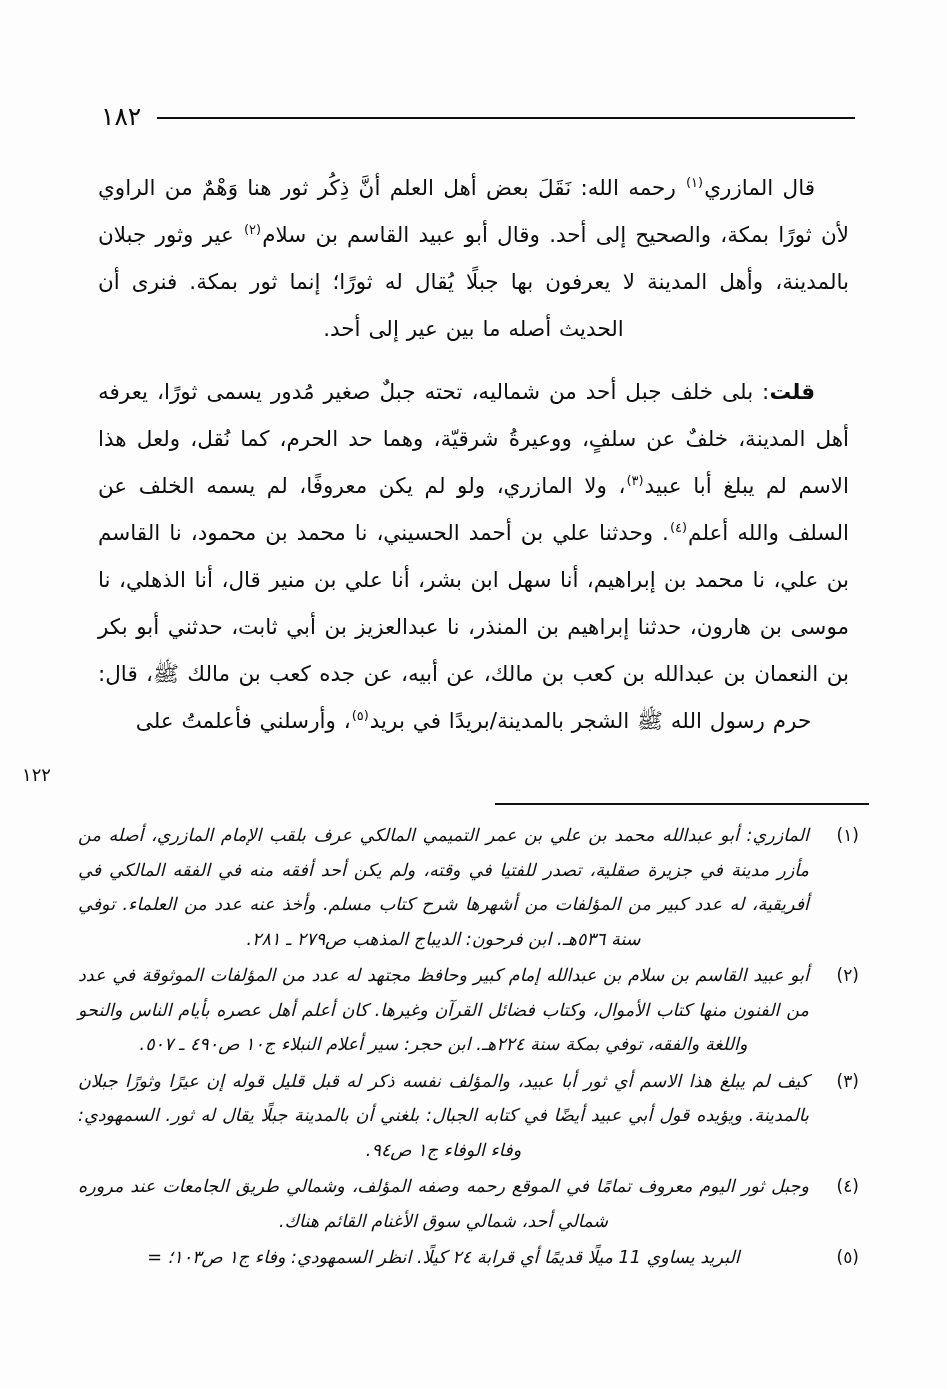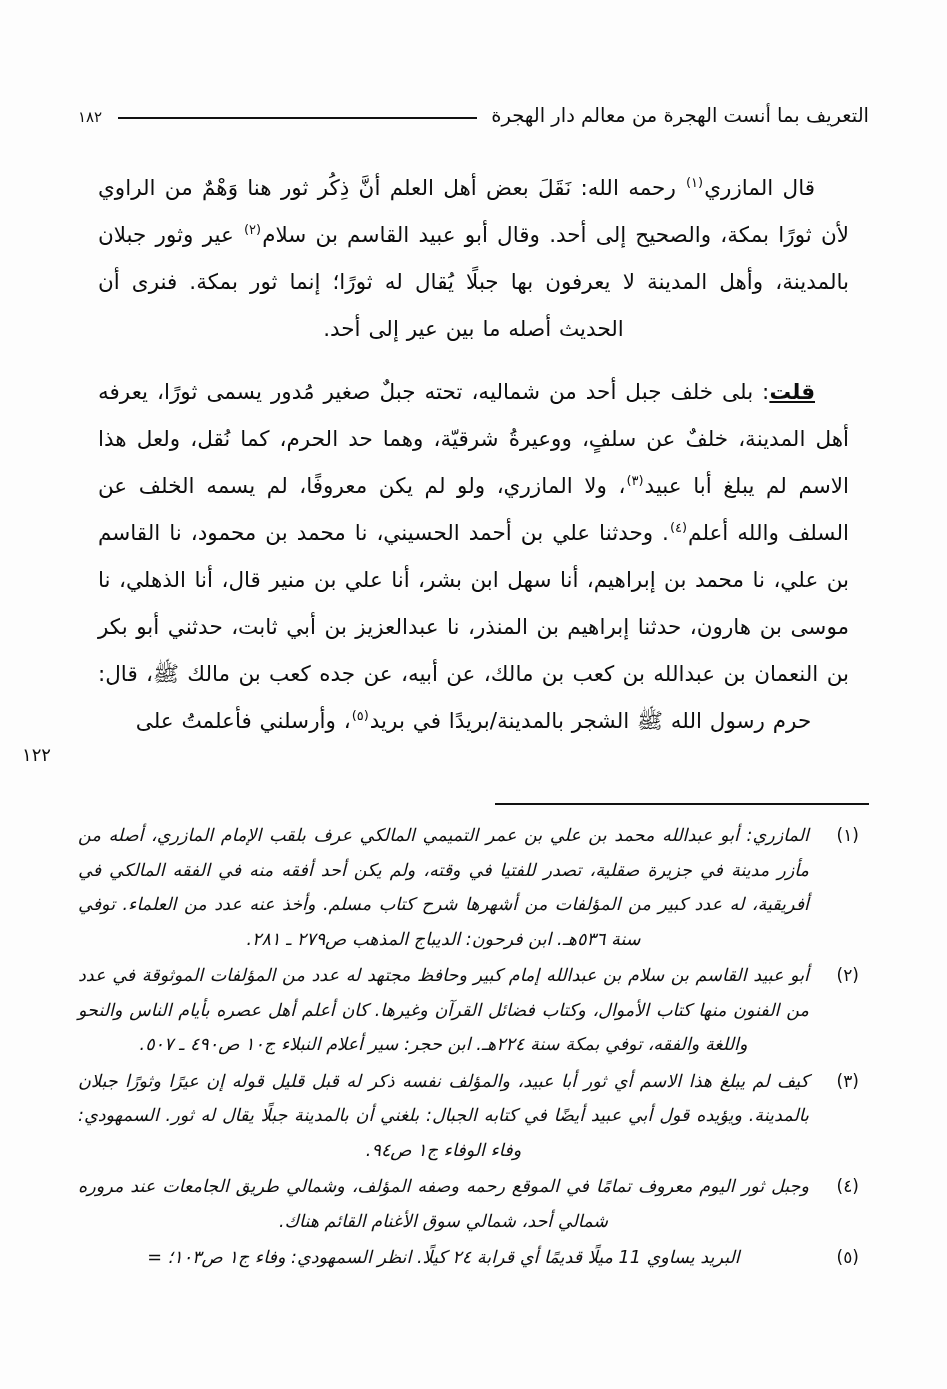--- a/index.html
+++ b/index.html
@@ -55,23 +55,24 @@
     font-weight: 400;
   }
   .header-rule {
     flex: 1 1 auto;
     height: 0;
     border-top: 2.2px solid #111;
     margin: 4px 14px 0 16px;
     min-width: 40px;
   }
   .header-folio {
-    font-size: 15px;
+    font-size: 25px;
     white-space: nowrap;
     padding-top: 1px;
+    margin-left: 23px;
   }
 
   
   .body-block {
     position: absolute;
     right: 86px;
     left: 86px;
     text-align: justify;
     text-align-last: center;
     font-size: 21.5px;
@@ -81,34 +82,33 @@
   #para-1 { top: 152px; }
   #para-2 { top: 356px; }
 
   .para {
     margin: 12px;
     text-indent: 0;
   }
   .para.indent-first { text-indent: 34px; }
   .lead {
     font-weight: bold;
-    text-decoration: underline;
   }
   sup.fn {
     font-size: 13px;
     vertical-align: super;
     line-height: 0;
     margin: 0 1px;
   }
 
   
   .margin-number {
     position: absolute;
     left: 22px;
-    top: 744px;
+    top: 764px;
     font-size: 18px;
     direction: rtl;
   }
 
   
   .fn-rule {
     position: absolute;
     top: 803px;
     right: 78px;
     width: 374px;
@@ -149,21 +149,20 @@
 </style>
 </head>
 <body>
 
 <div class="page">
   <div class="scan-tint"></div>
 
   <div class="content">
 
     <div class="header">
-      <div class="header-title">التعريف بما أنست الهجرة من معالم دار الهجرة</div>
       <div class="header-rule"></div>
       <div class="header-folio">١٨٢</div>
     </div>
 
     <div class="body-block" id="para-1">
       <p class="para indent-first"><span>قال المازري</span><sup class="fn">(١)</sup><span> رحمه الله: نَقَلَ بعض أهل العلم أنَّ ذِكُر ثور هنا وَهْمٌ من الراوي لأن ثورًا بمكة، والصحيح إلى أحد. وقال أبو عبيد القاسم بن سلام</span><sup class="fn">(٢)</sup><span> عير وثور جبلان بالمدينة، وأهل المدينة لا يعرفون بها جبلًا يُقال له ثورًا؛ إنما ثور بمكة. فنرى أن الحديث أصله ما بين عير إلى أحد.</span></p>
     </div>
 
     <div class="body-block" id="para-2">
       <p class="para indent-first"><span class="lead">قلت</span><span>: بلى خلف جبل أحد من شماليه، تحته جبلٌ صغير مُدور يسمى ثورًا، يعرفه أهل المدينة، خلفٌ عن سلفٍ، ووعيرةُ شرقيّة، وهما حد الحرم، كما نُقل، ولعل هذا الاسم لم يبلغ أبا عبيد</span><sup class="fn">(٣)</sup><span>، ولا المازري، ولو لم يكن معروفًا، لم يسمه الخلف عن السلف والله أعلم</span><sup class="fn">(٤)</sup><span>. وحدثنا علي بن أحمد الحسيني، نا محمد بن محمود، نا القاسم بن علي، نا محمد بن إبراهيم، أنا سهل ابن بشر، أنا علي بن منير قال، أنا الذهلي، نا موسى بن هارون، حدثنا إبراهيم بن المنذر، نا عبدالعزيز بن أبي ثابت، حدثني أبو بكر بن النعمان بن عبدالله بن كعب بن مالك، عن أبيه، عن جده كعب بن مالك ﷺ، قال: حرم رسول الله ﷺ الشجر بالمدينة/بريدًا في بريد</span><sup class="fn">(٥)</sup><span>، وأرسلني فأعلمتُ على</span></p>

